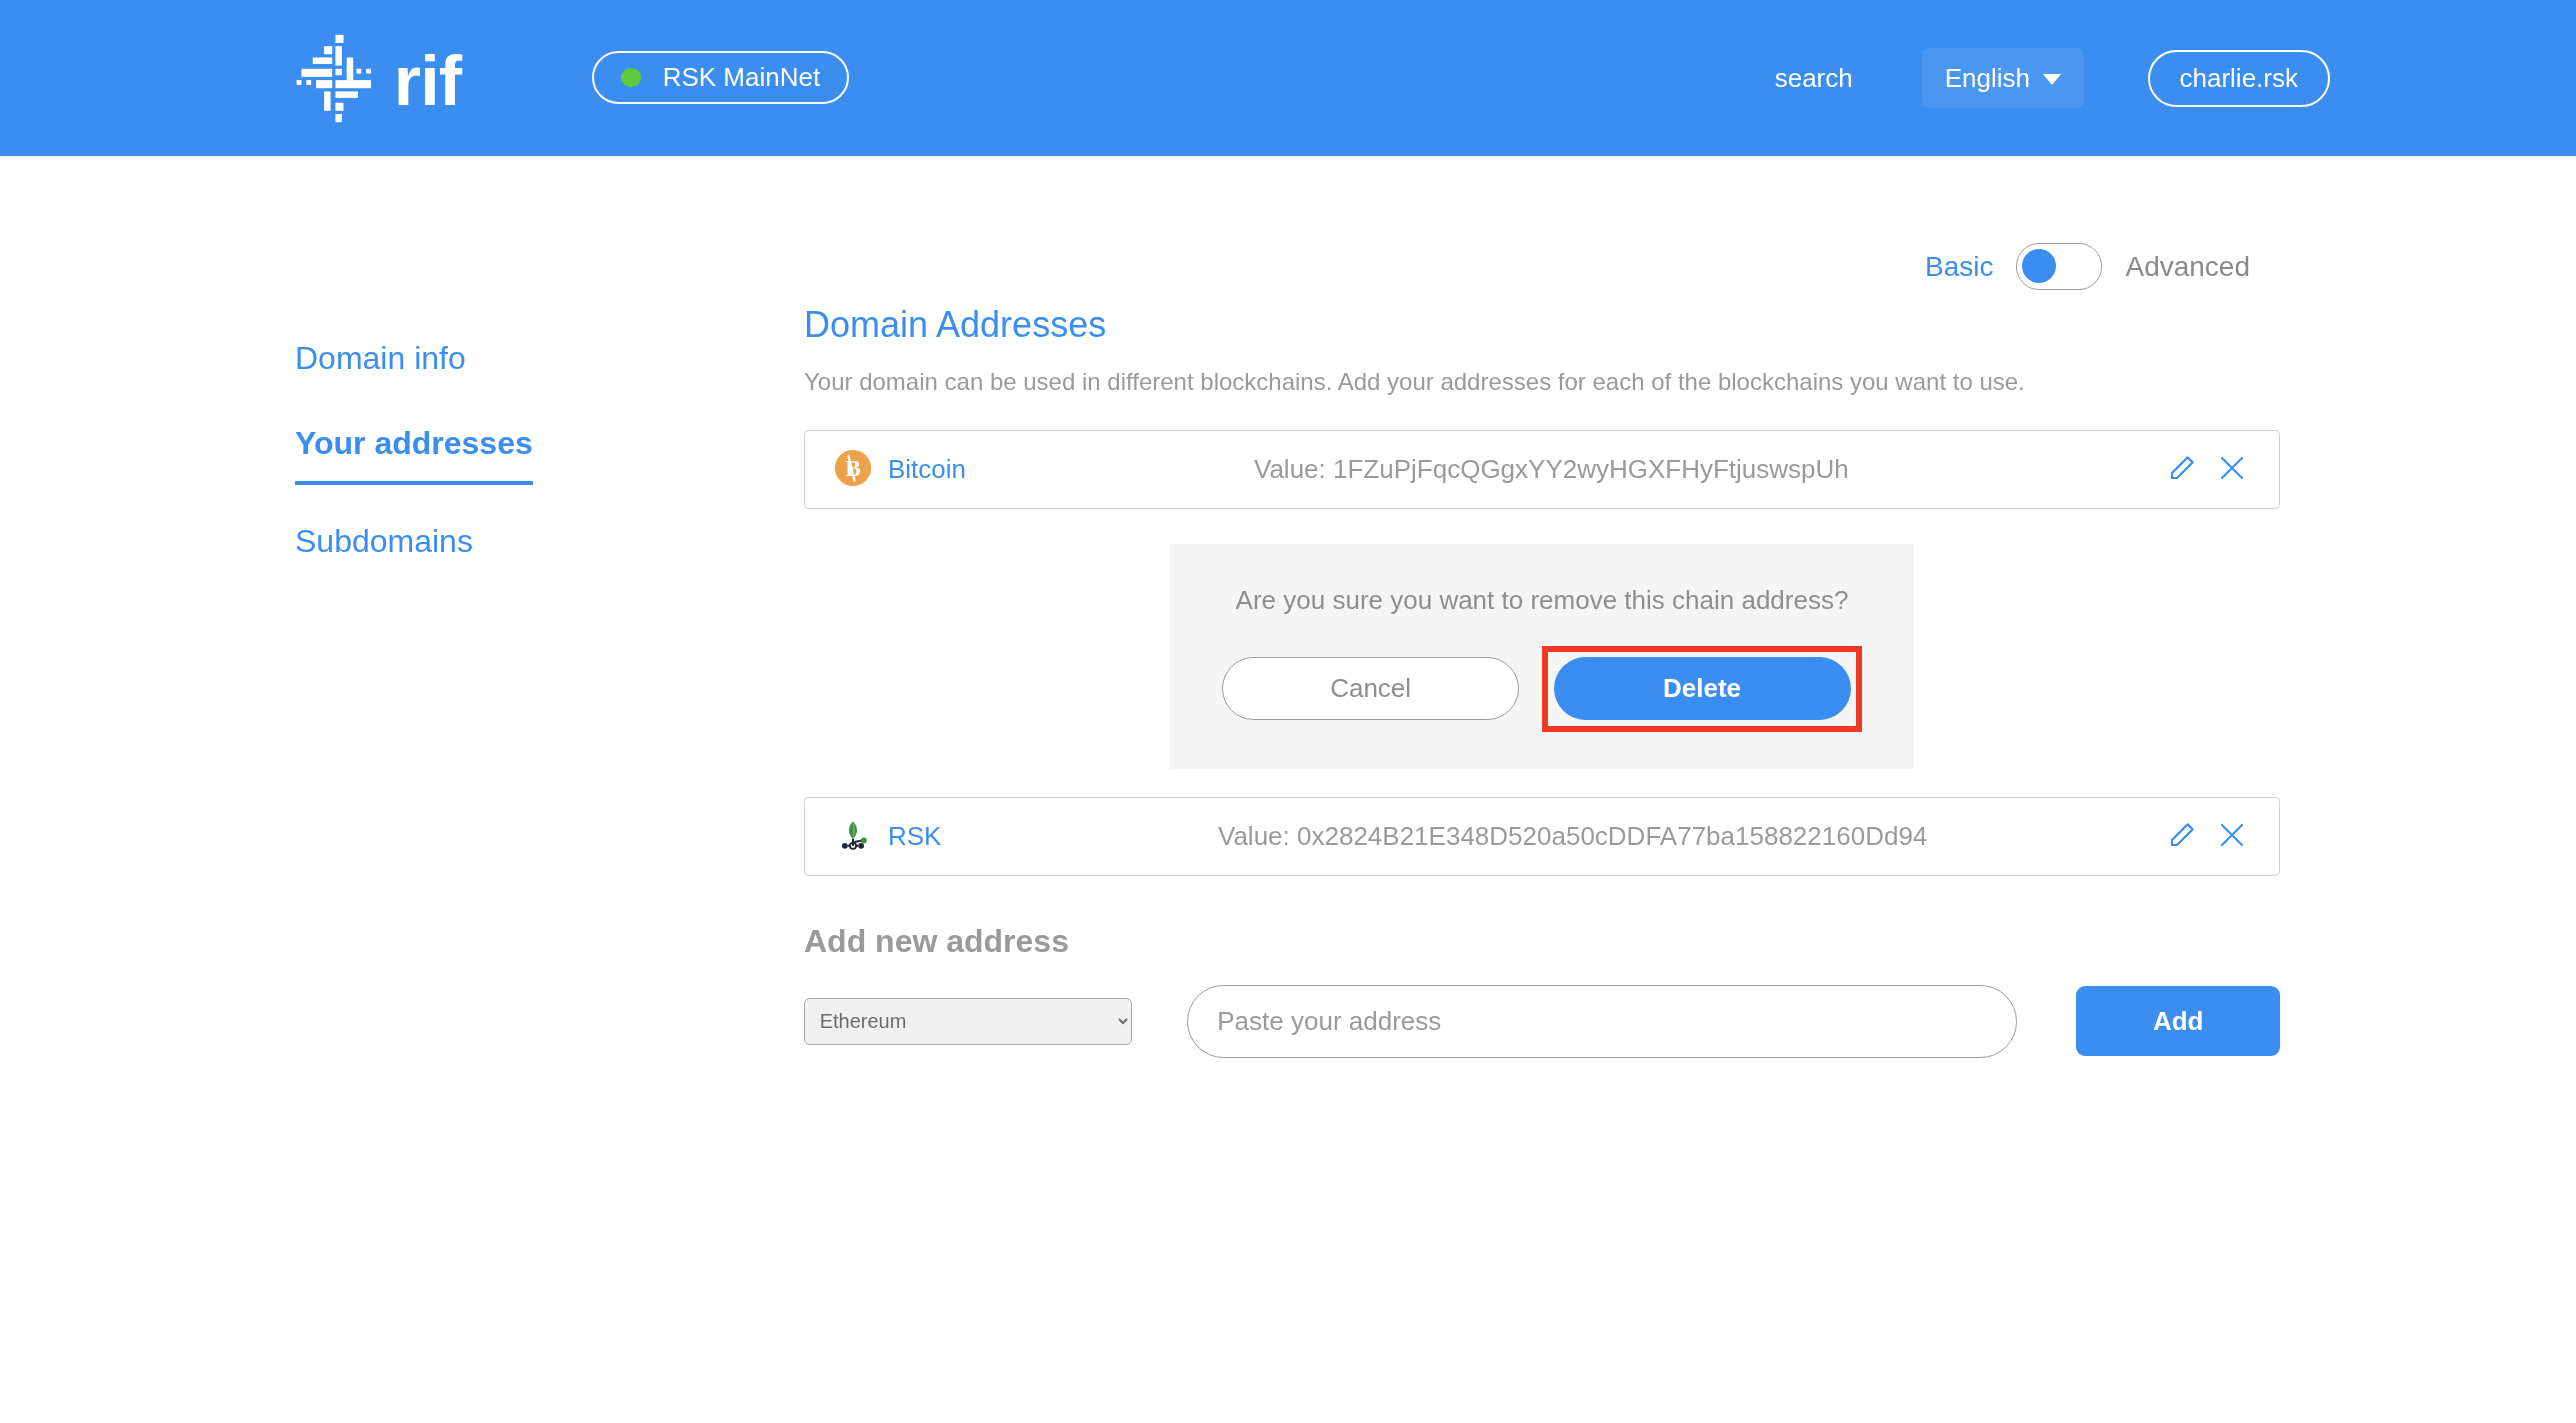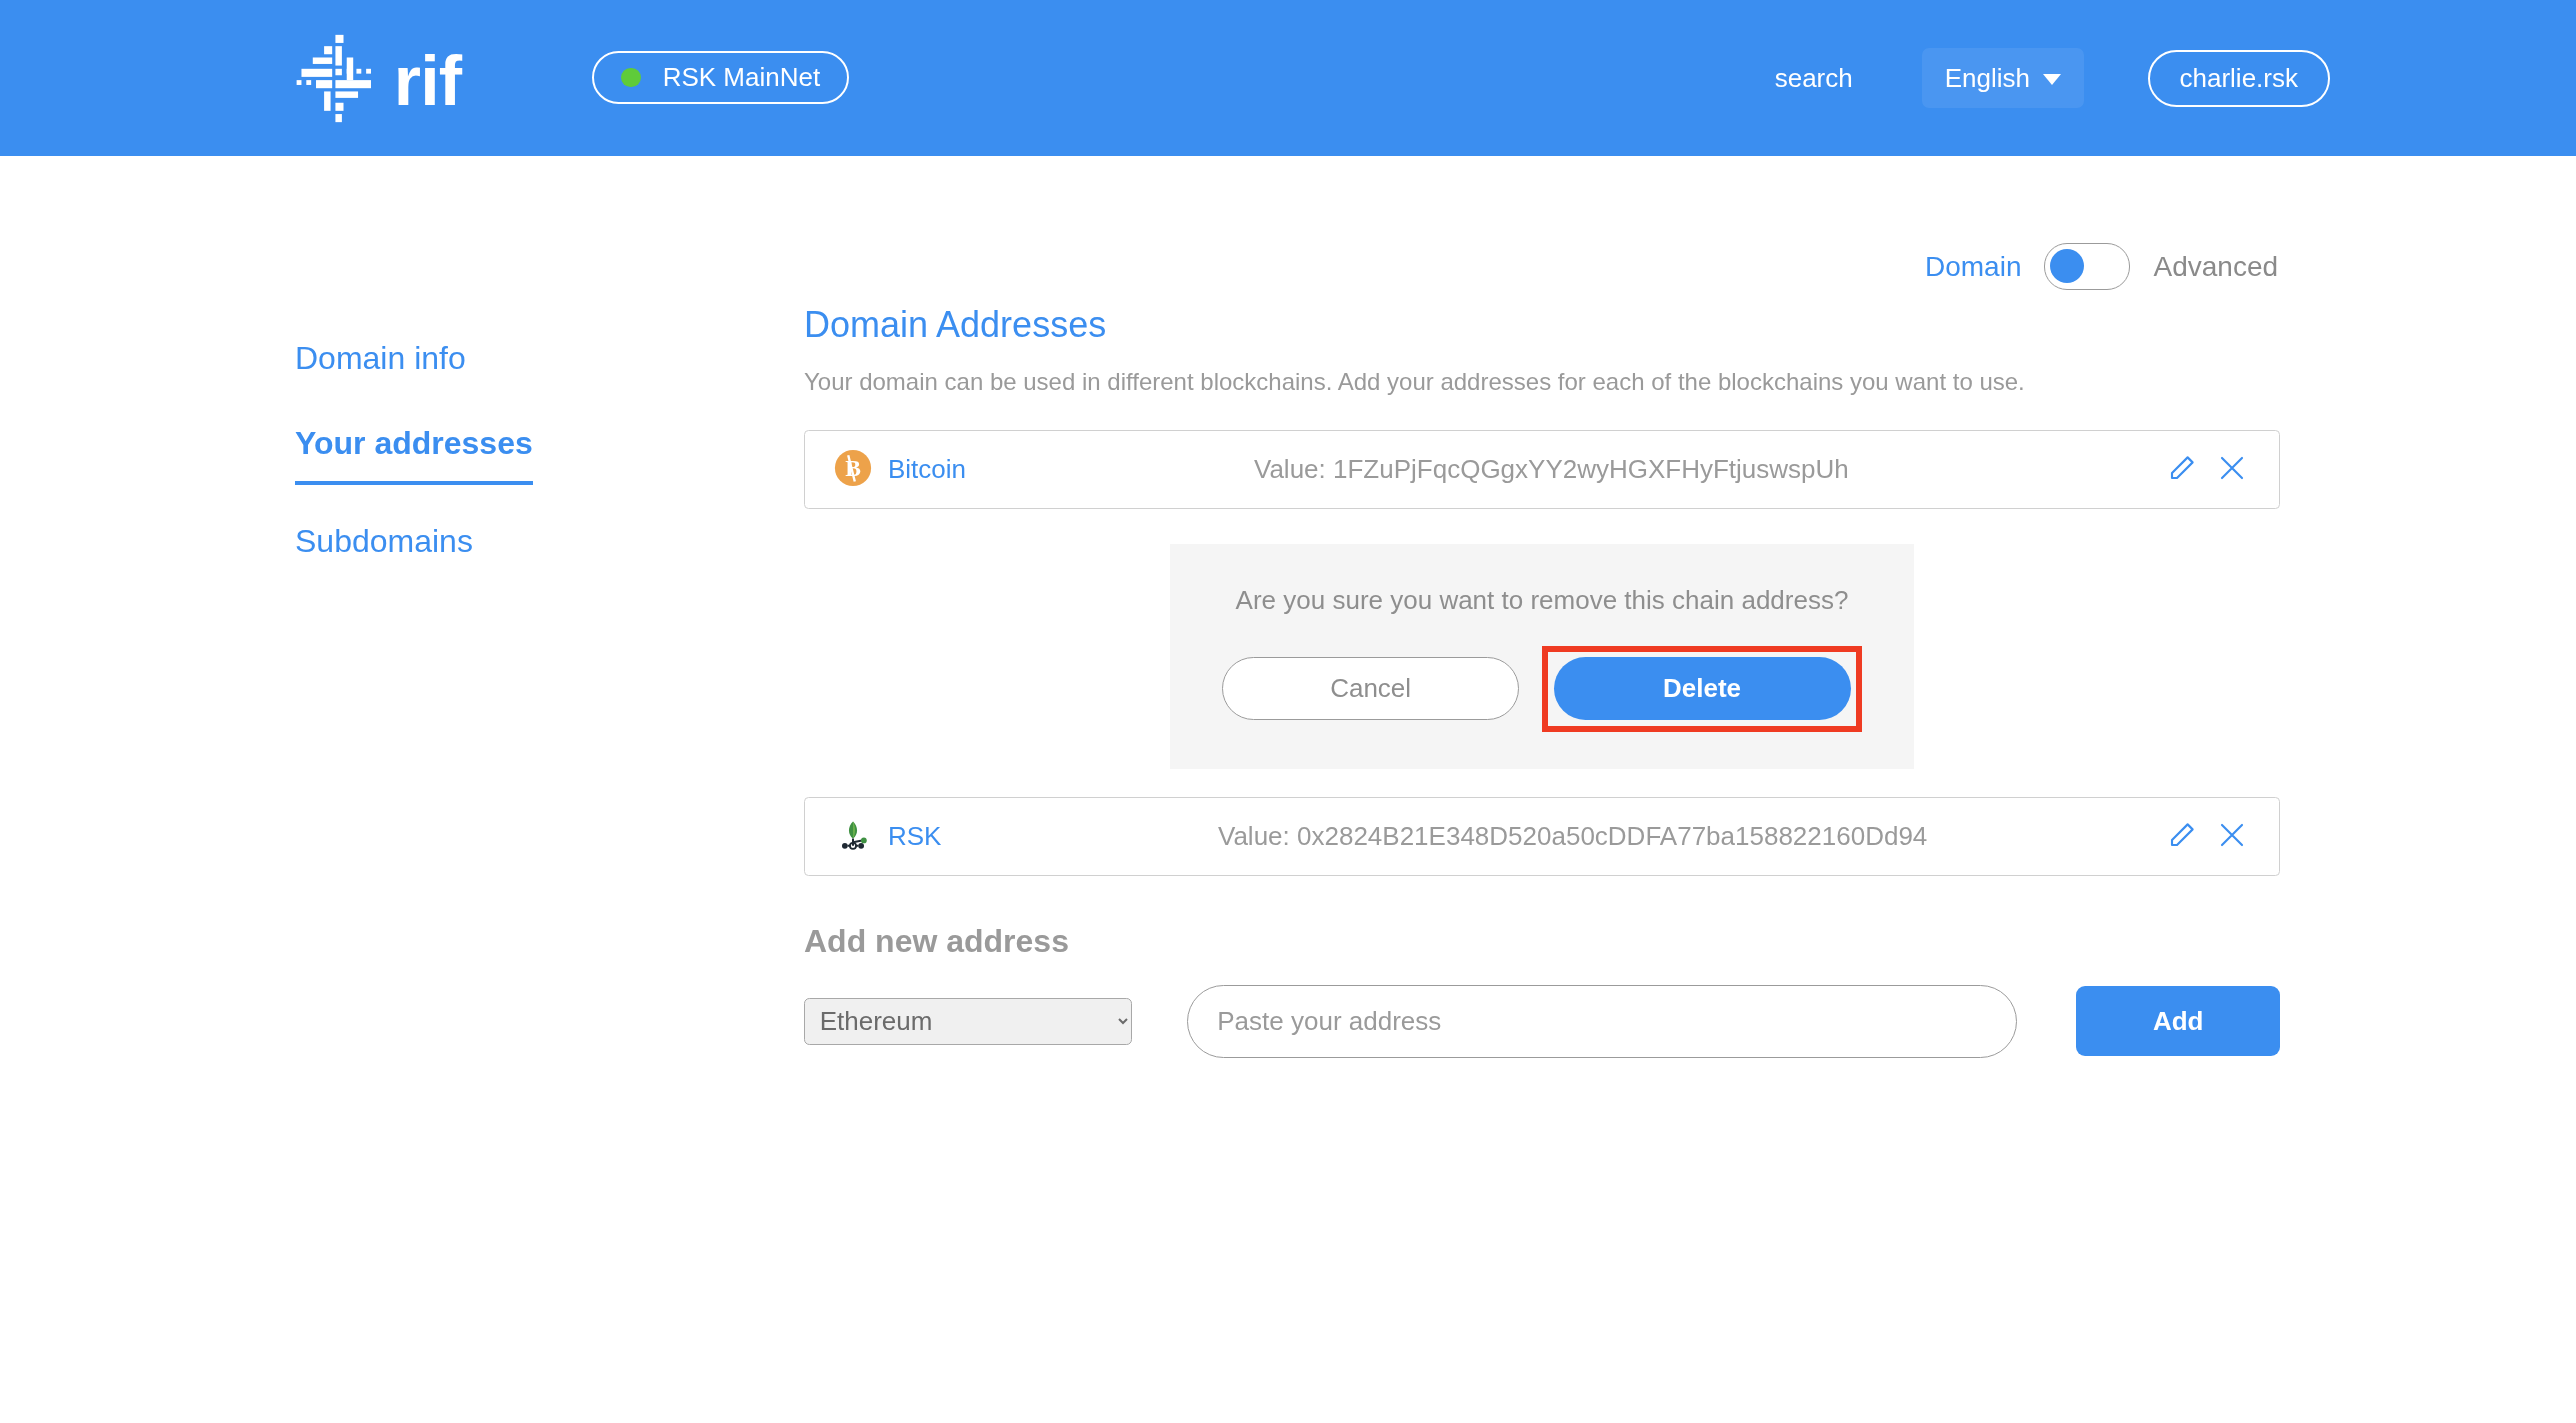--- a/index.html
+++ b/index.html
@@ -263,21 +263,21 @@
   .add-title {
     color: #9a9a9a;
     font-size: 32px;
     margin-top: 47px;
     margin-bottom: 25px;
   }
   .add-row { display: flex; align-items: center; }
   .chain-select {
     width: 329px;
     height: 47px;
-    font-size: 26px;
+    font-size: 20px;
     color: #6b6b6b;
     font-family: "Liberation Sans", sans-serif;
     border: 1.8px solid #a8a8a8;
     border-radius: 5.4px;
     background: #f0f0f0;
     padding-left: 10.7px;
     margin-right: 55px;
     cursor: pointer;
   }
   .addr-input {
@@ -362,21 +362,21 @@
       <span>English</span>
       <span class="caret-down"></span>
     </div>
     <div class="account-pill">
       <span>charlie.rsk</span>
     </div>
   </div>
 </div>
 
 <div class="mode-toggle">
-  <span class="mode-label-basic">Domain</span>
+  <span class="mode-label-basic">Basic</span>
   <div class="switch">
     <span class="switch-knob"></span>
   </div>
   <span class="mode-label-adv">Advanced</span>
 </div>
 
 <nav class="sidebar">
   <span class="side-row">
     <span class="side-item">Domain info</span>
   </span>

